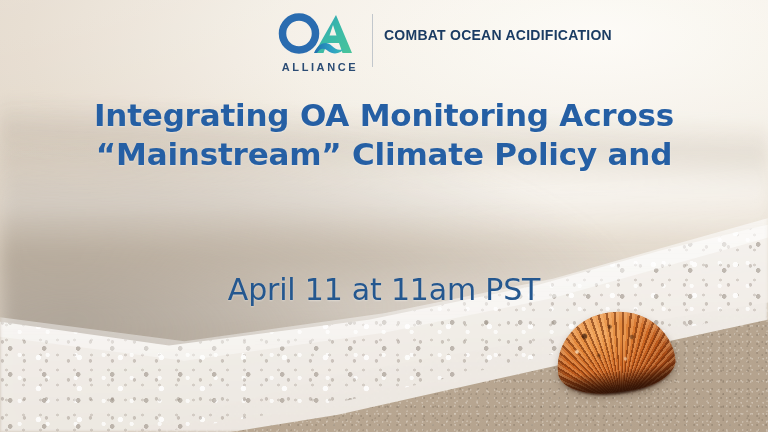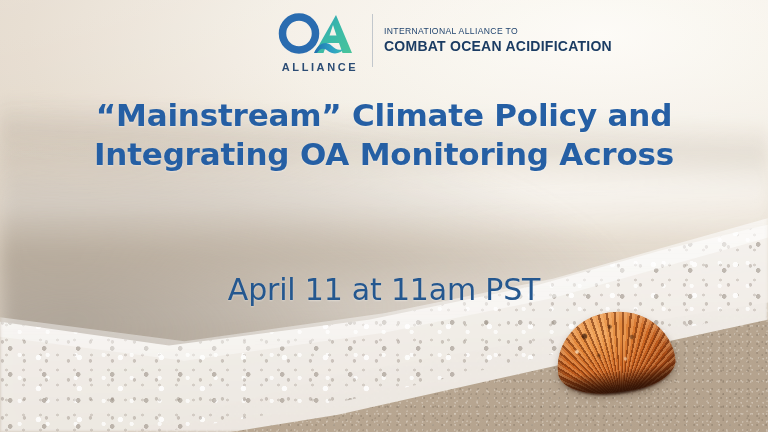--- a/index.html
+++ b/index.html
@@ -315,25 +315,24 @@
         <path d="M118 8 L150 84 L131 84 L124 64 L100 64 L93 84 L75 84 Z M105 49 L119 49 L112 28 Z" fill="url(#aGrad)"></path>
 
         <path d="M74 84 C84 62 100 60 110 70 C118 78 126 80 136 74 C128 86 112 88 102 80 C94 73 86 74 80 84 Z" fill="url(#waveGrad)"></path>
       </svg>
       <div class="logo-alliance">ALLIANCE</div>
     </div>
 
     <div class="logo-divider"></div>
 
     <div class="logo-tagline">
-      <div class="tagline-1">INTERNATIONAL ALLIANCE TO</div>
       <div class="tagline-2">COMBAT OCEAN ACIDIFICATION</div>
     </div>
   </div>
 
   <div class="title">
+    <span class="title-line">Integrating OA Monitoring Across</span>
     <span class="title-line">“Mainstream” Climate Policy and</span>
-    <span class="title-line">Integrating OA Monitoring Across</span>
   </div>
 
   <div class="datetime">April 11 at 11am PST</div>
 
 </div>
 
 </body></html>

